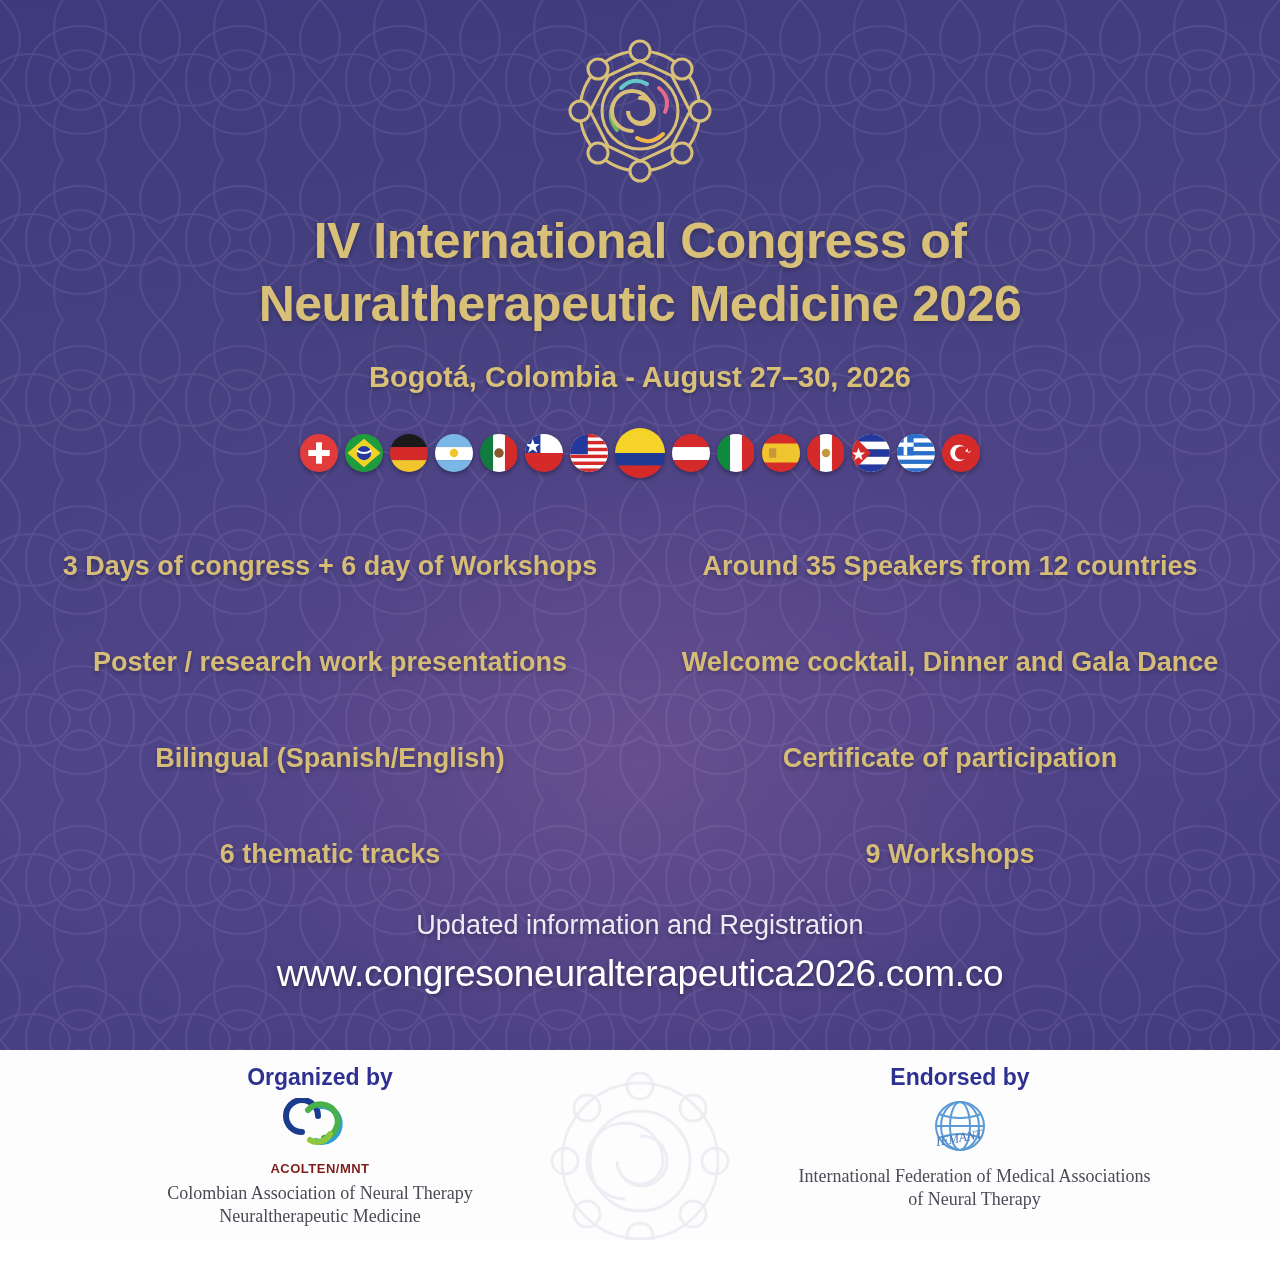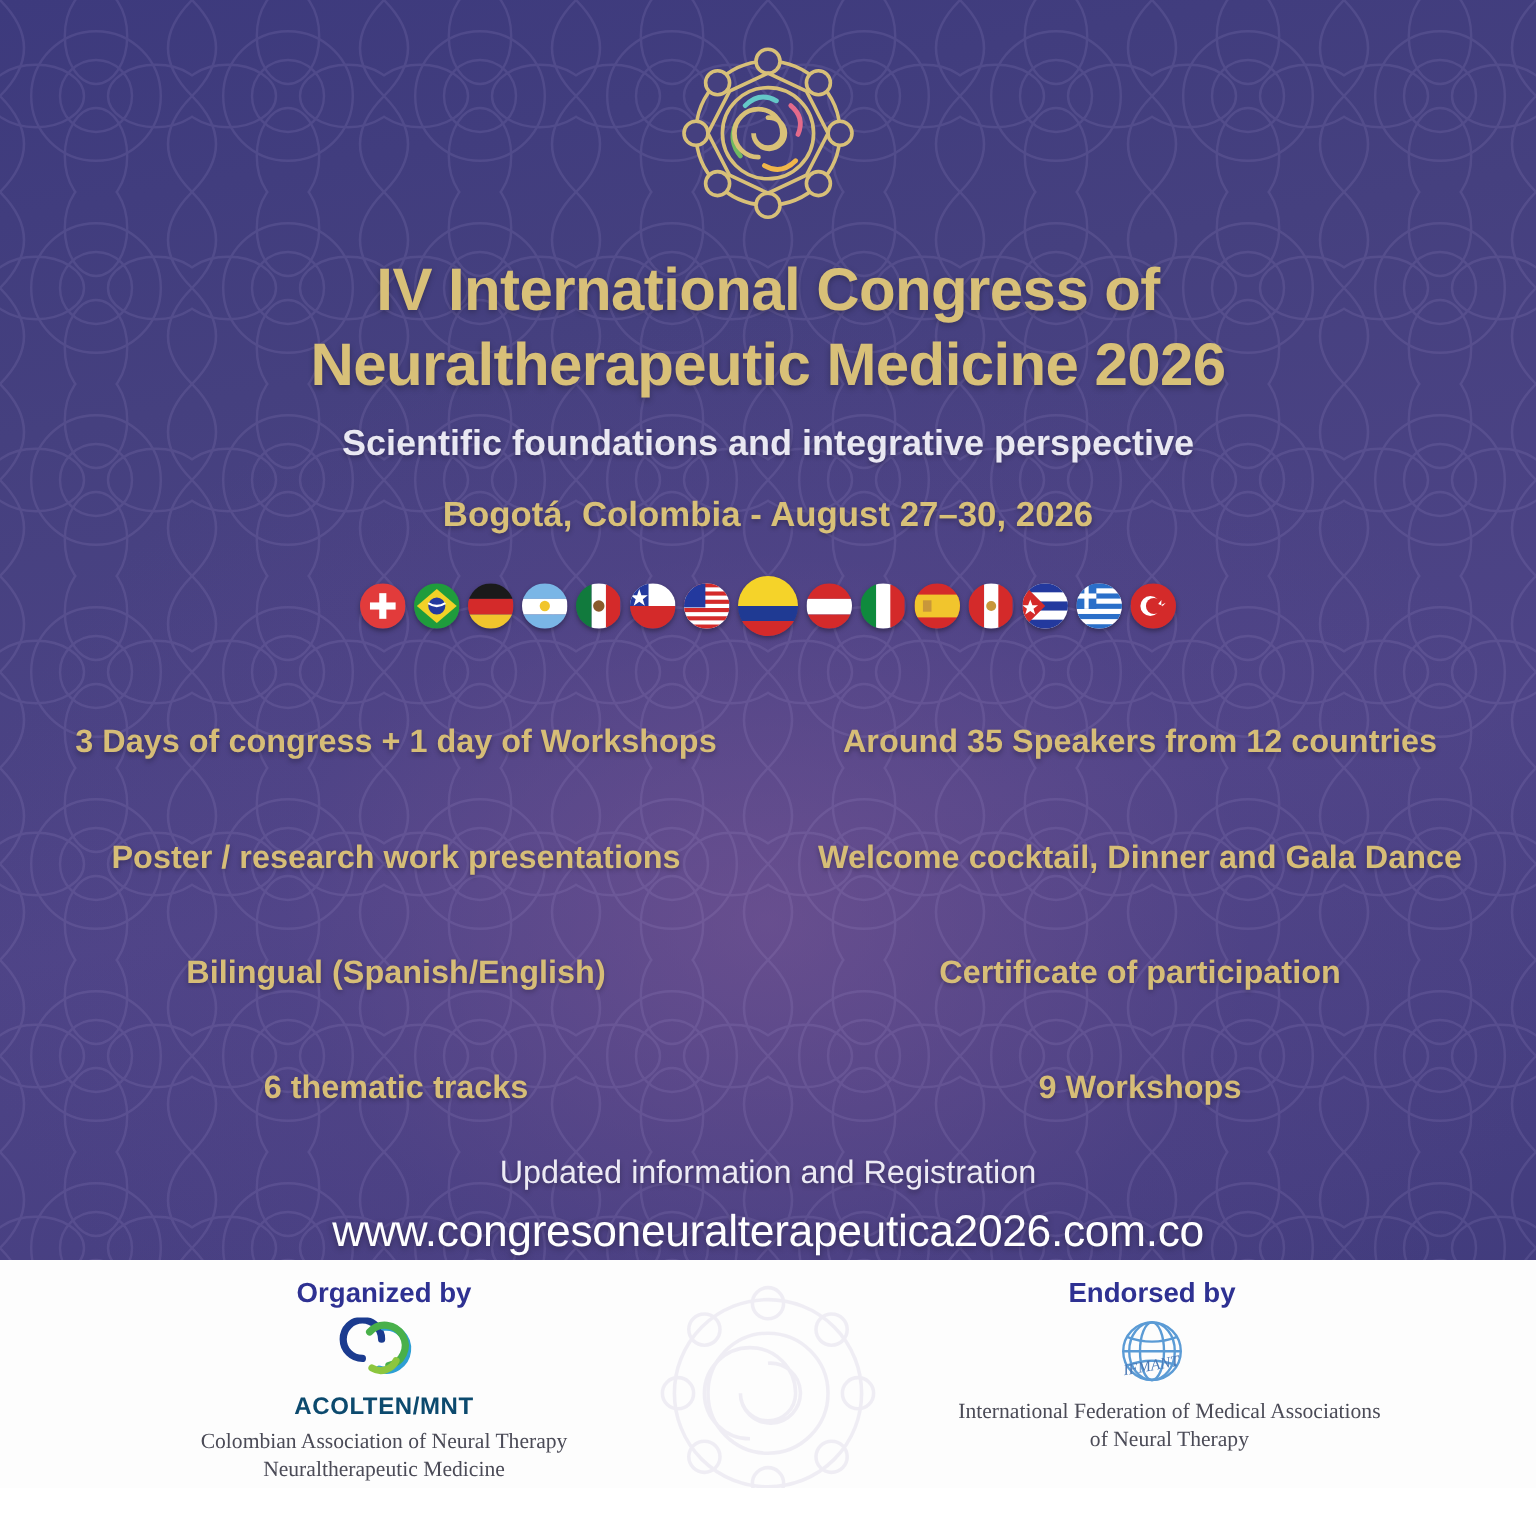--- a/index.html
+++ b/index.html
@@ -189,22 +189,22 @@
   }
   .footer-caption {
     margin-top: 6px;
     text-align: center;
     color: #4b4b57;
     font-size: 18px;
     line-height: 1.25;
     font-family: "Liberation Serif", serif;
   }
   .acolten-text {
-    color: #0c4a6e;
-    font-size: 20px;
+    color: #7f1d1d;
+    font-size: 13px;
     font-weight: bold;
     letter-spacing: 0.5px;
     margin-top: 2px;
   }
 </style>
 </head>
 <body>
 
 <div id="poster">
 
@@ -253,21 +253,20 @@
         </g>
         <path d="M85 72 a13 13 0 1 1 -12 13 a12 12 0 1 0 24 0 a20 20 0 1 0 -20 20" fill="none" stroke="#d8c078" stroke-width="4" stroke-linecap="round"></path>
       </svg>
     </div>
 
     <div class="title">
       <div>IV International Congress of</div>
       <div>Neuraltherapeutic Medicine 2026</div>
     </div>
 
-    <div class="subtitle">Scientific foundations and integrative perspective</div>
 
     <div class="place-date">Bogotá, Colombia - August 27–30, 2026</div>
 
     <div class="flags">
 
       <div class="flag">
         <svg viewBox="0 0 32 32">
             <rect width="32" height="32" fill="#e23b3b"></rect>
             <rect x="13.5" y="7" width="5" height="18" fill="#fff"></rect>
             <rect x="7" y="13.5" width="18" height="5" fill="#fff"></rect>
@@ -407,21 +406,21 @@
         <svg viewBox="0 0 32 32">
             <rect width="32" height="32" fill="#d42a2a"></rect>
             <circle cx="14" cy="16" r="7" fill="#fff"></circle>
             <circle cx="16.5" cy="16" r="5.6" fill="#d42a2a"></circle>
             <polygon points="23,16 19.5,14.6 21.8,11.8 21.6,15.3 24.8,13.8 22.4,16.3" fill="#fff"></polygon>
           </svg>
       </div>
     </div>
 
     <div class="features">
-      <div class="feature">3 Days of congress + 1 day of Workshops</div>
+      <div class="feature">3 Days of congress + 6 day of Workshops</div>
       <div class="feature">Around 35 Speakers from 12 countries</div>
       <div class="feature">Poster / research work presentations</div>
       <div class="feature">Welcome cocktail, Dinner and Gala Dance</div>
       <div class="feature">Bilingual (Spanish/English)</div>
       <div class="feature">Certificate of participation</div>
       <div class="feature">6 thematic tracks</div>
       <div class="feature">9 Workshops</div>
     </div>
 
     <div class="reg-label">Updated information and Registration</div>

